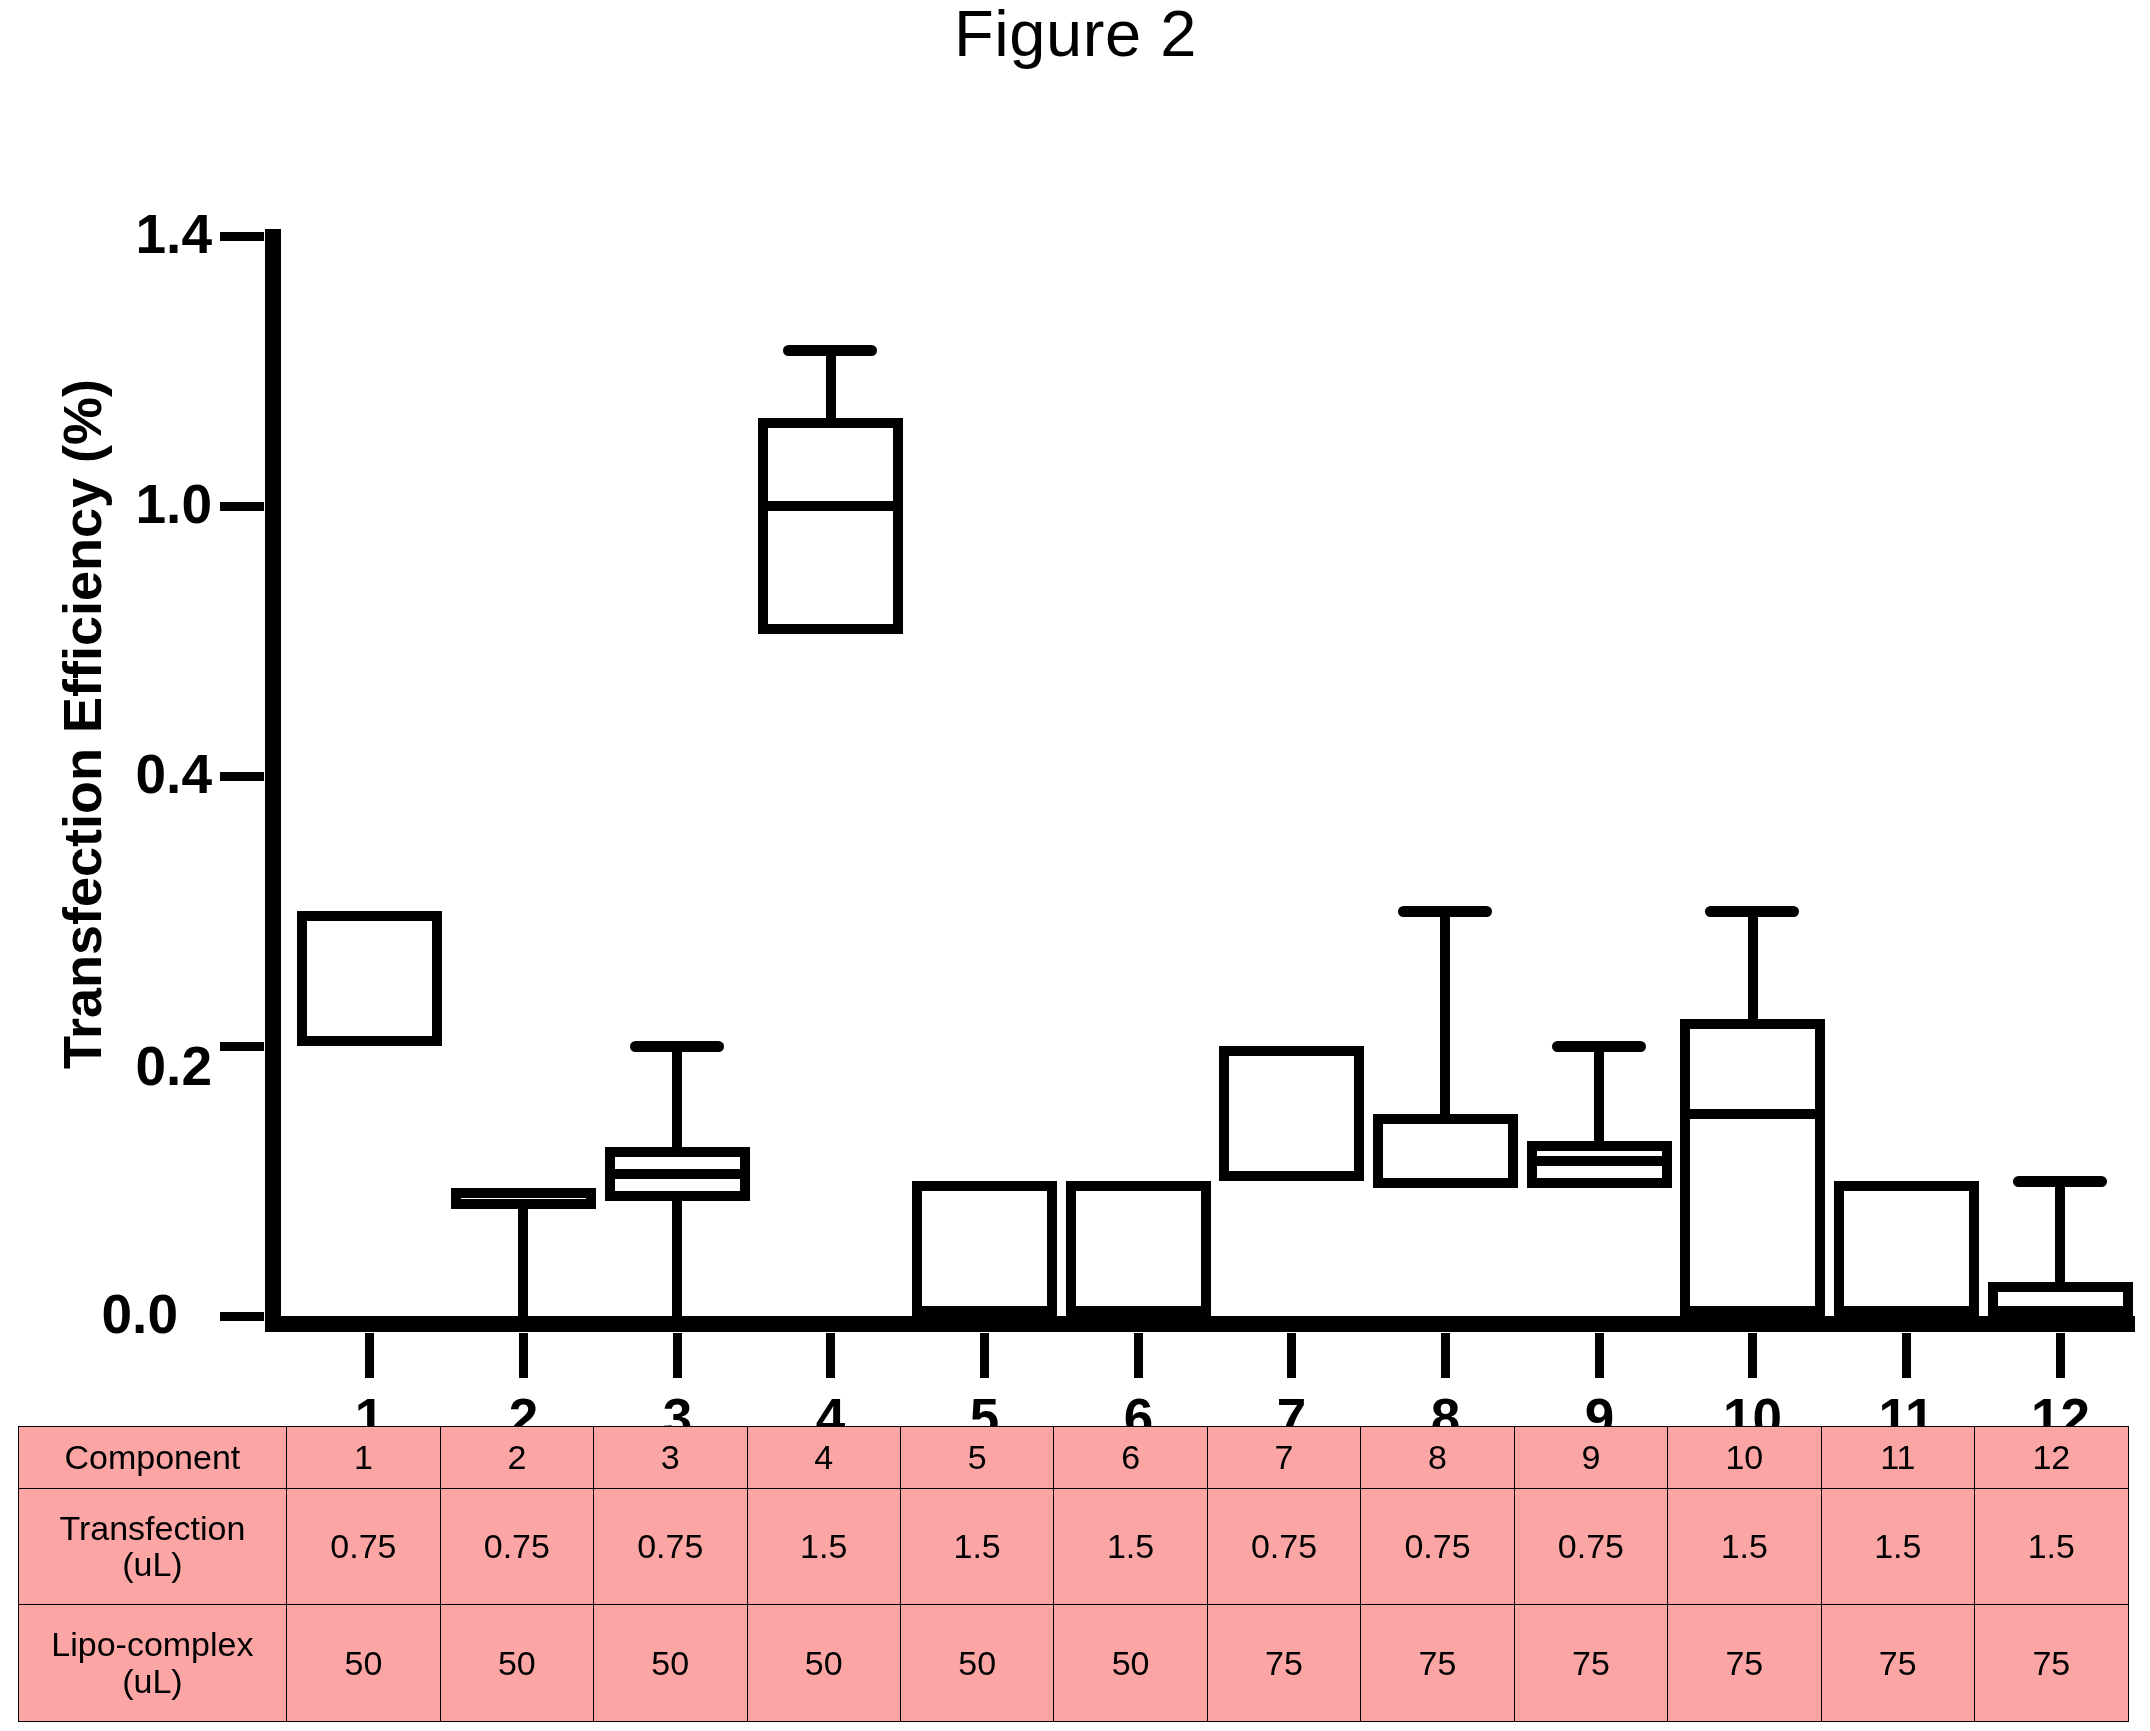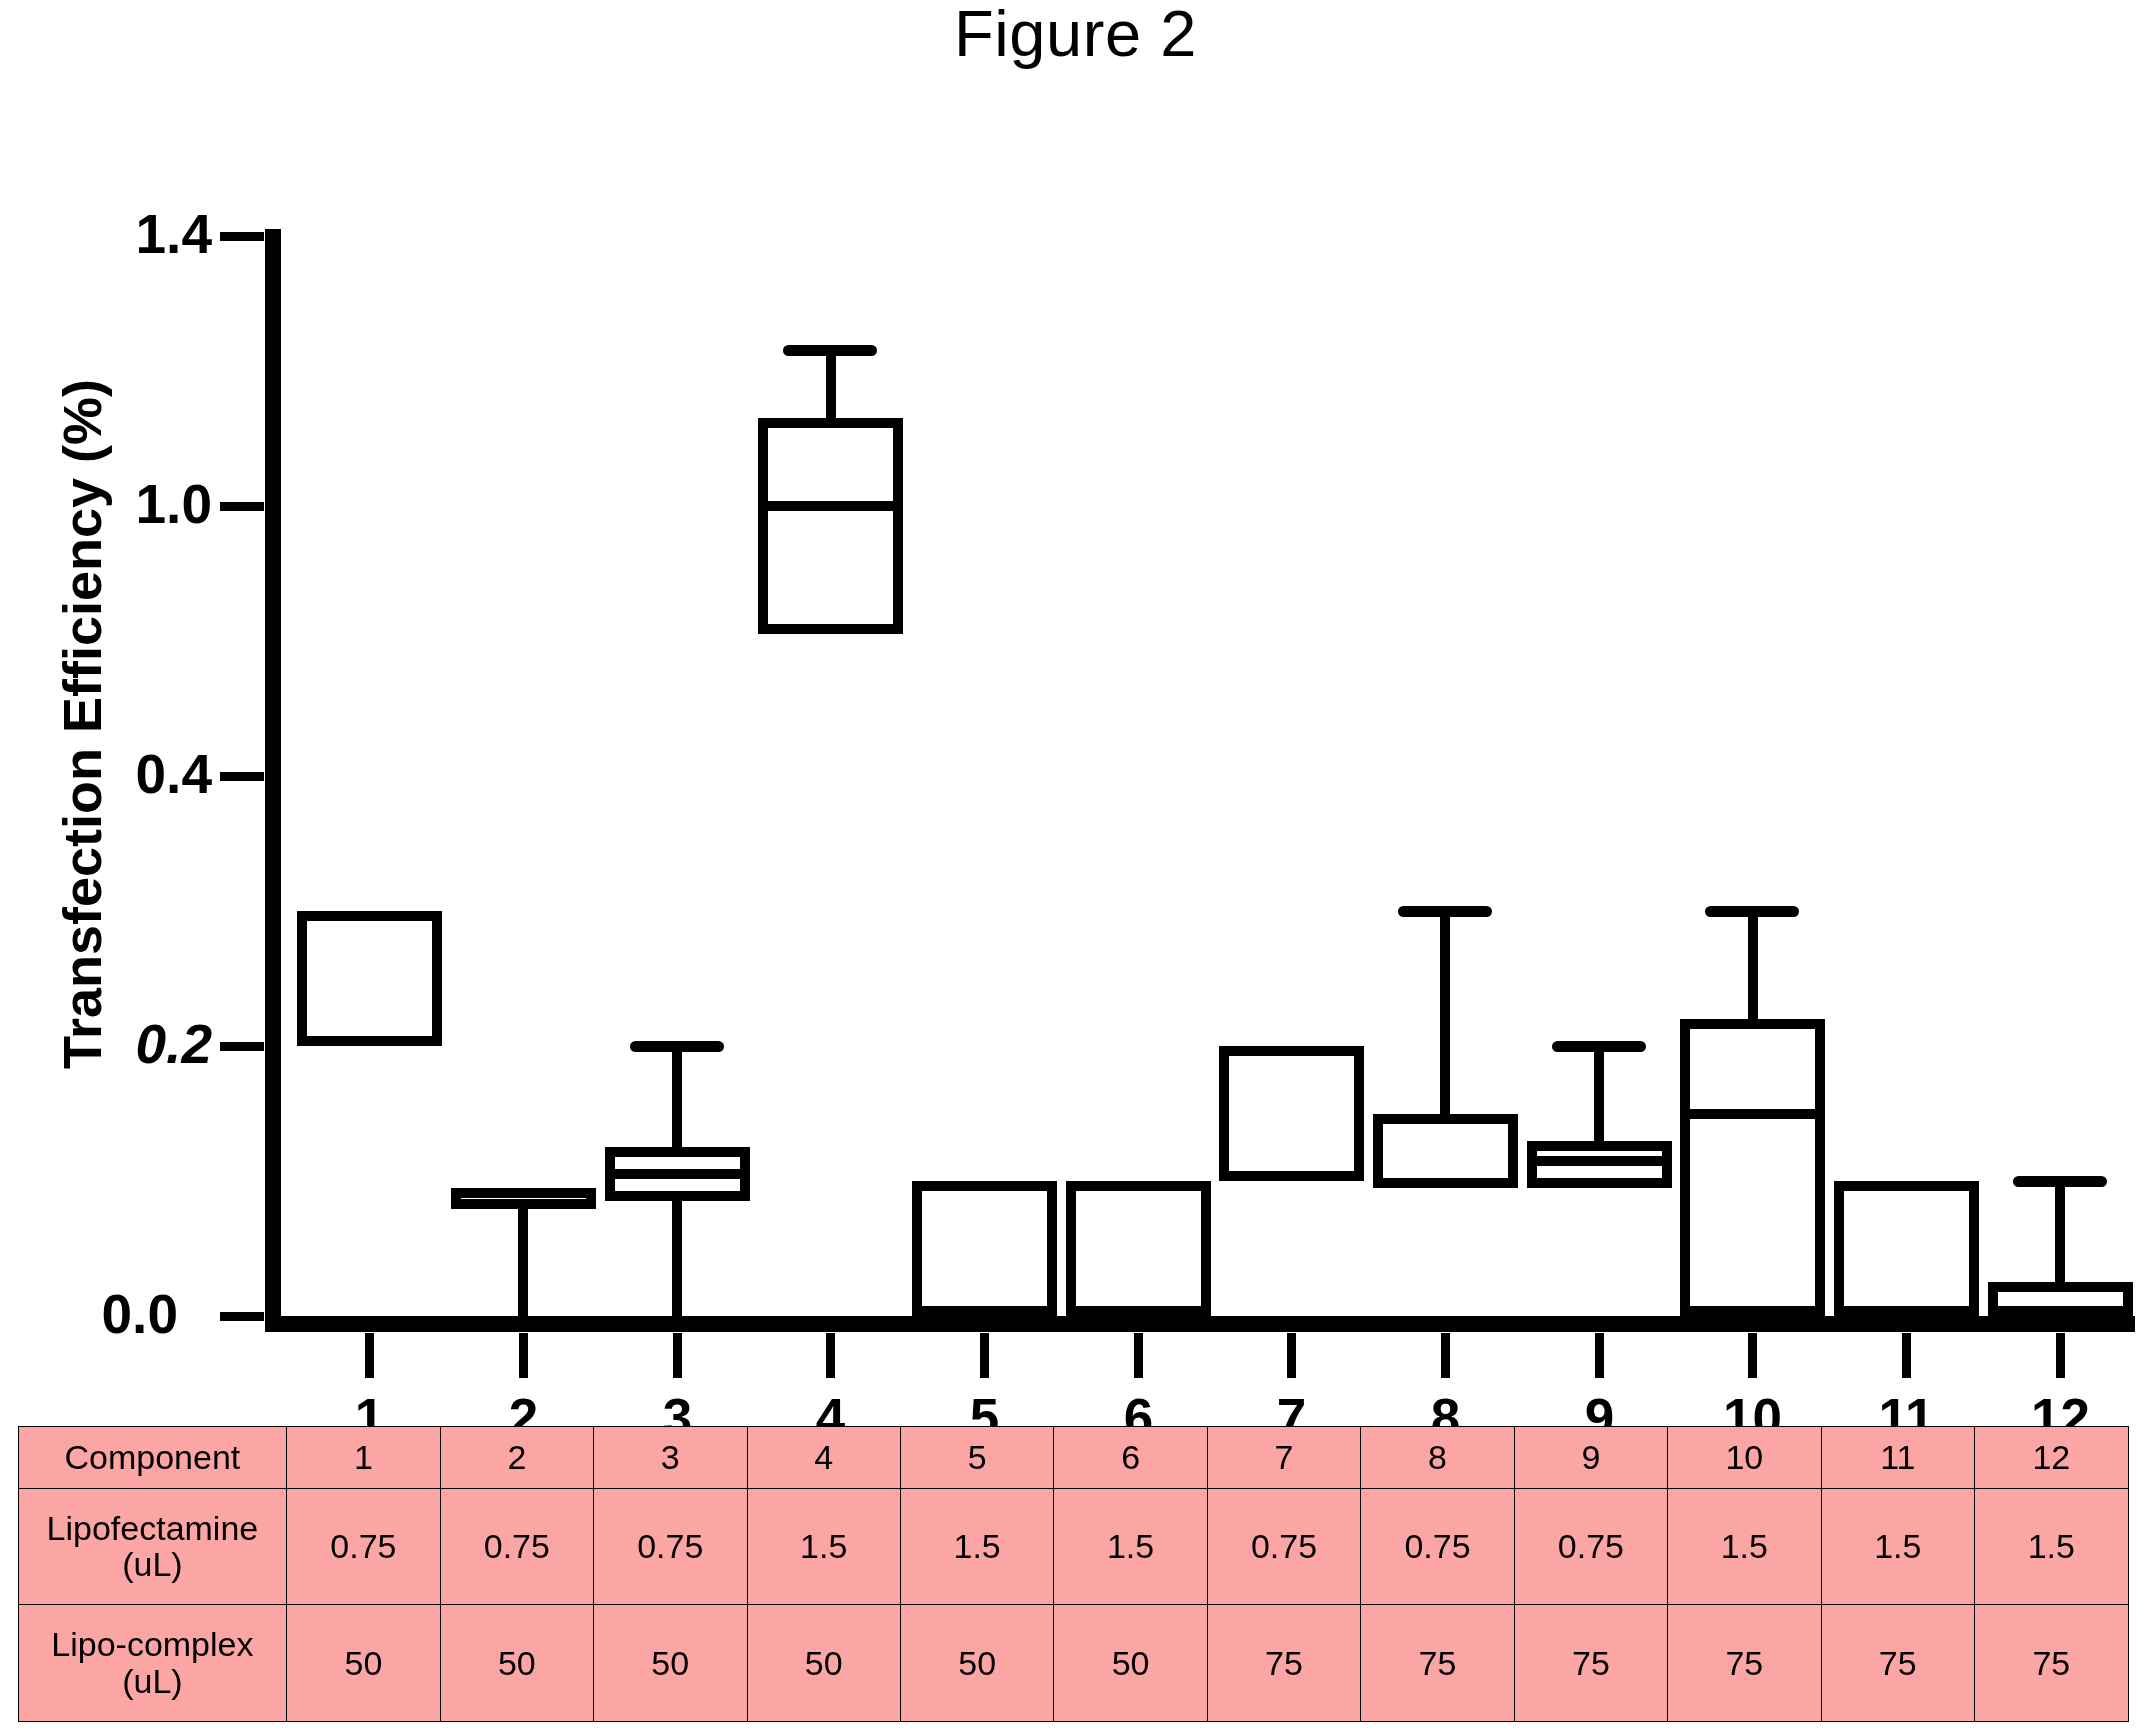--- a/index.html
+++ b/index.html
@@ -74,21 +74,21 @@
 <div class="page">
 
   <div class="fig-title">Figure 2</div>
 
   <div class="plot-wrap">
     <div class="y-axis-title">Transfection Efficiency (%)</div>
     <div id="y-ticks">
         <div class="y-tick-mark" style="left: 220px; top: 1312px; width: 44px;"></div>
         <div class="y-tick-label" style="right: 1973px; top: 1287px;">0.0</div>
         <div class="y-tick-mark" style="left: 220px; top: 1042px; width: 44px;"></div>
-        <div class="y-tick-label" style="right: 1939px; top: 1017px; font-style: italic;">0.2</div>
+        <div class="y-tick-label" style="right: 1939px; top: 1039px;">0.2</div>
         <div class="y-tick-mark" style="left: 220px; top: 772px; width: 44px;"></div>
         <div class="y-tick-label" style="right: 1939px; top: 747px;">0.4</div>
         <div class="y-tick-mark" style="left: 220px; top: 502px; width: 44px;"></div>
         <div class="y-tick-label" style="right: 1939px; top: 477px;">1.0</div>
         <div class="y-tick-mark" style="left: 220px; top: 232px; width: 44px;"></div>
         <div class="y-tick-label" style="right: 1939px; top: 207px;">1.4</div>
       </div>
     <div class="axis-v" id="axis-v" style="left: 265px; top: 229px; width: 16.4px; height: 1088px;"></div>
     <div class="axis-h" id="axis-h" style="left: 265px; top: 1316px; width: 1870px; height: 16.4px;"></div>
     <div id="x-ticks">
@@ -189,21 +189,21 @@
           <td>6</td>
           <td>7</td>
           <td>8</td>
           <td>9</td>
           <td>10</td>
           <td>11</td>
           <td>12</td>
         </tr>
         <tr class="tall">
           <td class="rowhead">
-            <span class="sub">Lipofectamine</span>
+            <span class="sub">Transfection</span>
             <span class="sub">(uL)</span>
           </td>
           <td>0.75</td>
           <td>0.75</td>
           <td>0.75</td>
           <td>1.5</td>
           <td>1.5</td>
           <td>1.5</td>
           <td>0.75</td>
           <td>0.75</td>

